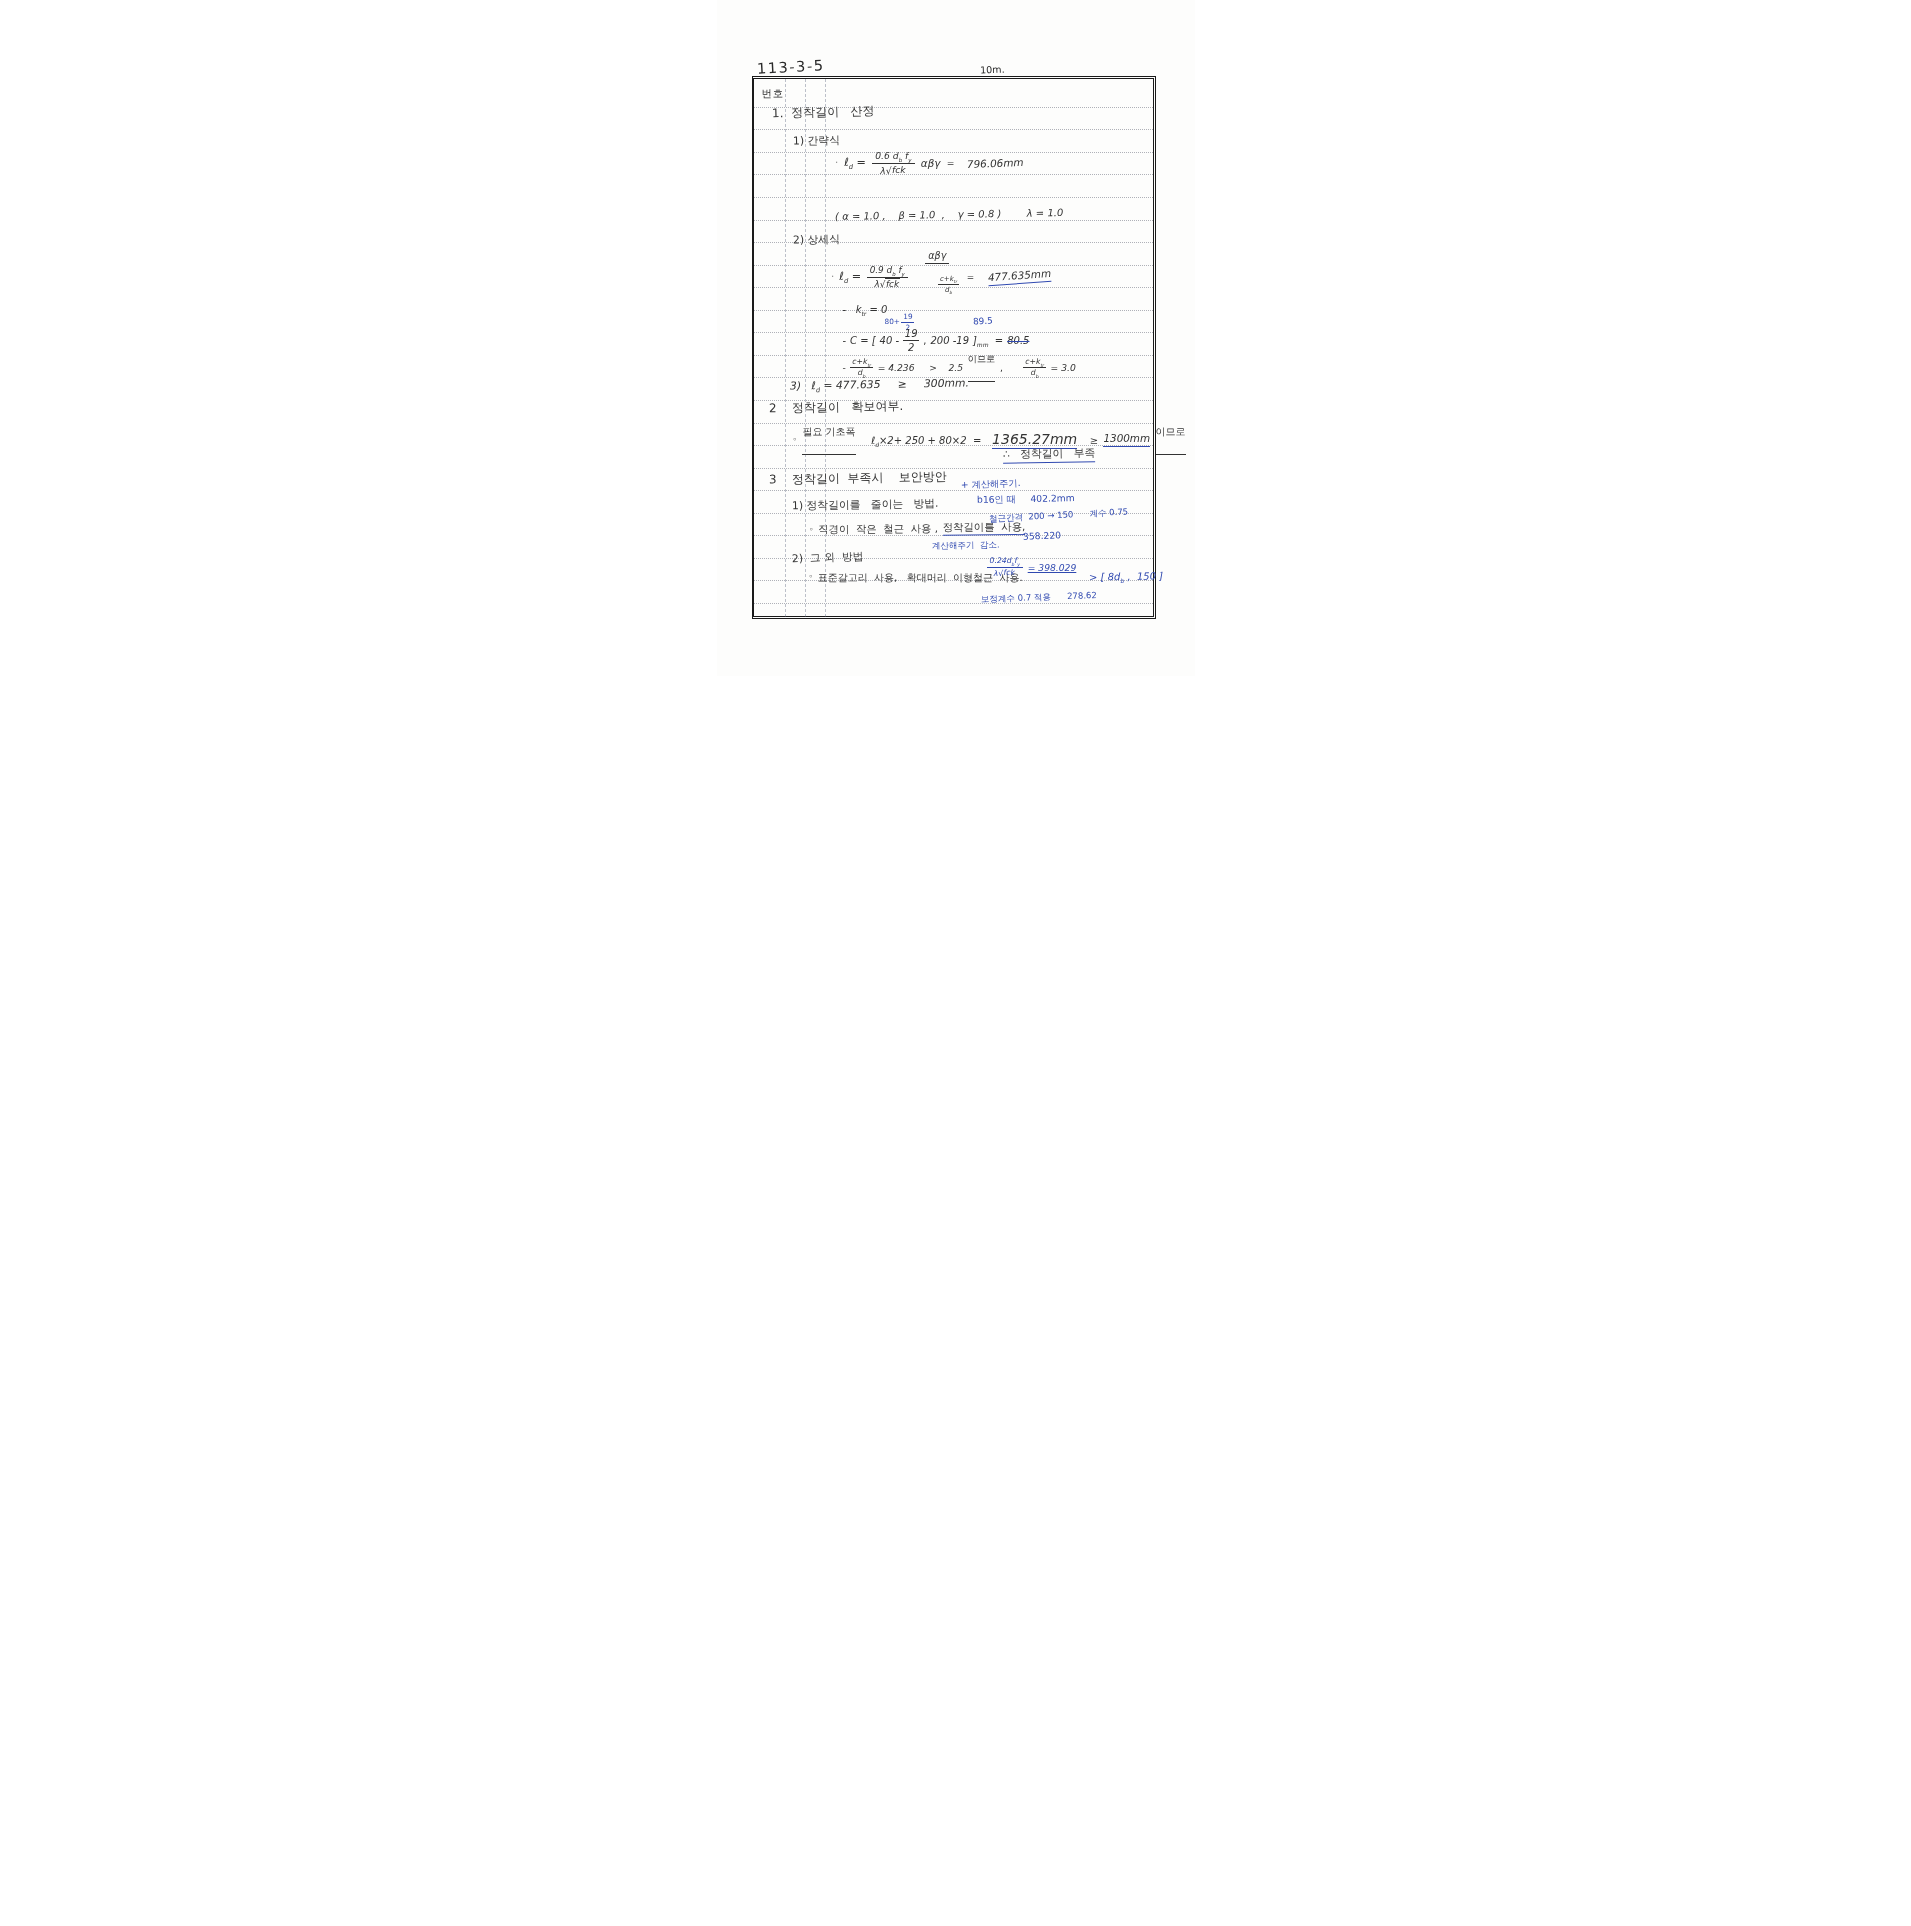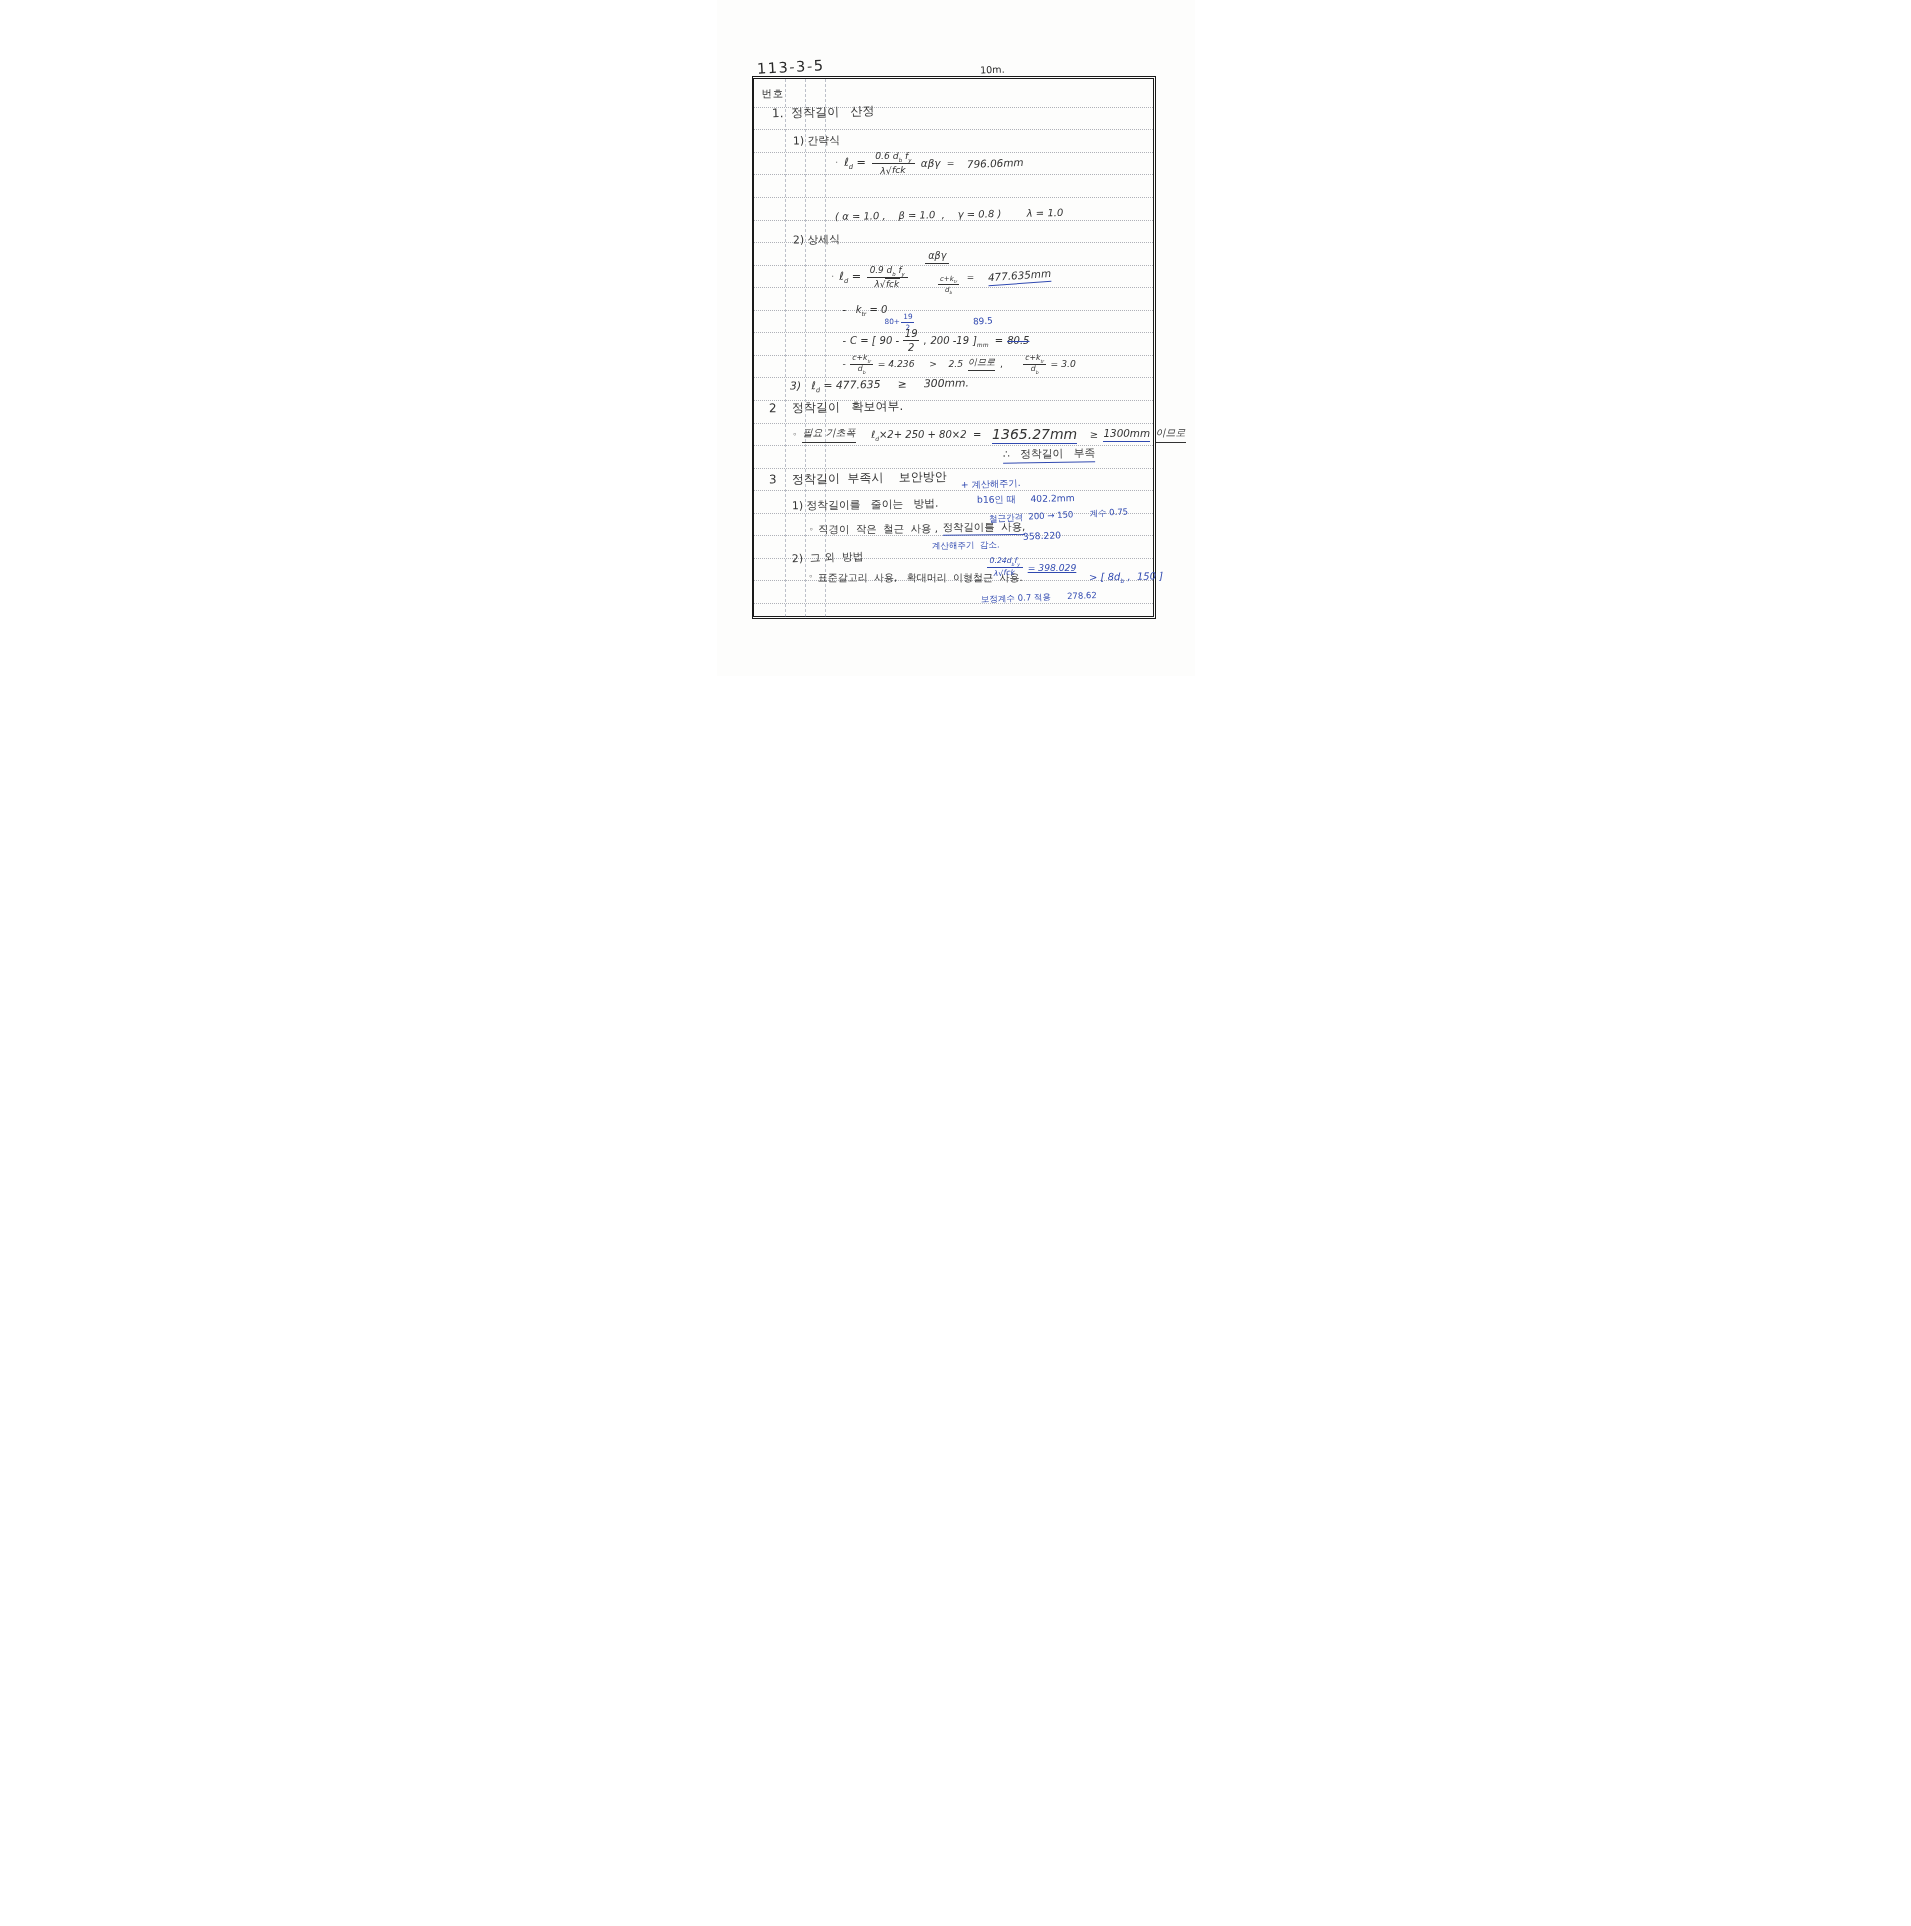--- a/index.html
+++ b/index.html
@@ -31,21 +31,21 @@
   .col-rule{position:absolute;top:1.5px;bottom:1.5px;width:0;border-left:0.8px dashed rgba(90,100,125,.40);}
 
   
   .frac{display:inline-flex;flex-direction:column;align-items:center;vertical-align:middle;}
   .frac>.num{padding:0 3.1px 1.5px;border-bottom:1.2px solid currentColor;}
   .frac>.den{padding:1.5px 2.3px 0;}
   .frac.small>.num{padding:0 1.9px 0.8px;border-bottom:1px solid currentColor;}
   .frac.small>.den{padding:0.8px 1.5px 0;}
 
   .b-underline{border-bottom:1.2px solid var(--blue);padding-bottom:1.2px;}
-  .d-underline{border-bottom:1.2px solid currentColor;padding-bottom:3px;font-style:italic;}
+  .d-underline{border-bottom:1.2px solid currentColor;padding-bottom:16px;}
   .struck{text-decoration:line-through;text-decoration-color:var(--blue);text-decoration-thickness:1.3px;}
 
   .it{font-style:italic;}
 
   
   #doc-number{left:40px;top:59px;font-size:14.6px;transform:rotate(-3deg);letter-spacing:1.5px;color:var(--ink-dark);}
   #top-note{left:263px;top:64px;font-size:9.6px;transform:rotate(-2deg);color:var(--ink-dark);}
   #corner-label{left:45px;top:88px;font-size:10.4px;color:#2c2c2c;letter-spacing:0.8px;}
 
   #s1-title{left:55px;top:106px;font-size:12px;transform:rotate(-1.5deg);}
@@ -169,21 +169,21 @@
     <span class="frac small">
       <span class="num">19</span>
       <span class="den">2</span>
     </span>
   </div>
   <div class="hand blue" id="c-corr-val">89.5</div>
 
   <div class="hand row" id="c-main">
     <span>-</span>
     <span class="it">C = [</span>
-    <span class="it">90 -</span>
+    <span class="it">40 -</span>
     <span class="frac small it">
       <span class="num">19</span>
       <span class="den">2</span>
     </span>
     <span>,</span>
     <span class="it">200 -19</span>
     <span class="it">]<sub>mm</sub>  =</span>
     <span class="struck it">80.5</span>
   </div>
 

